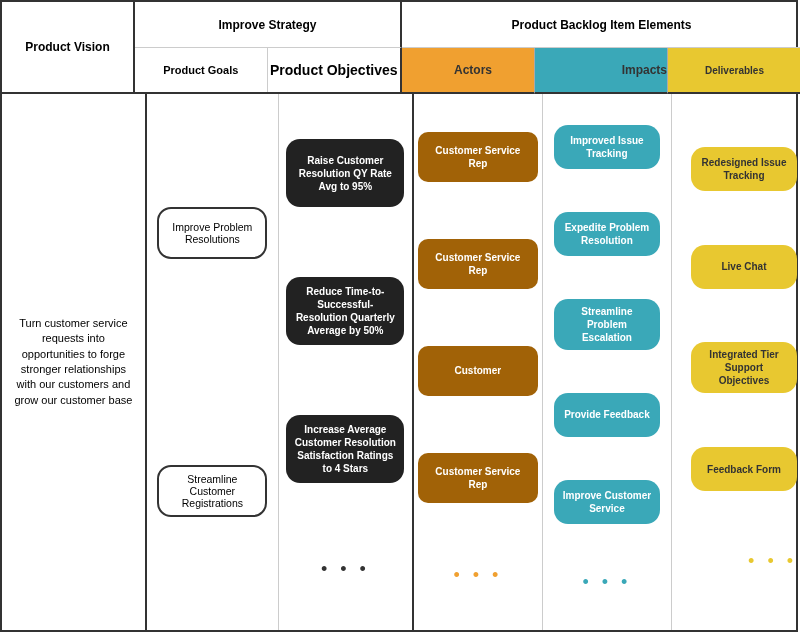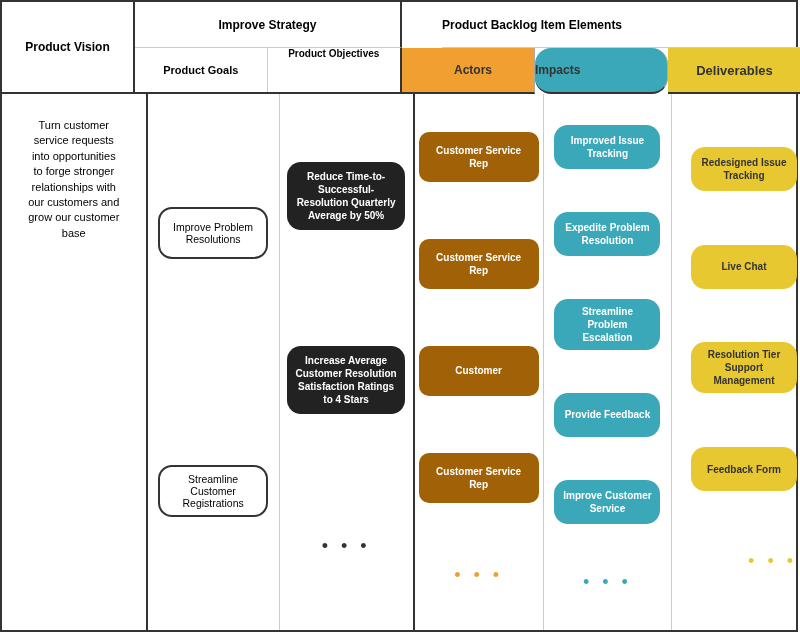--- a/index.html
+++ b/index.html
@@ -44,23 +44,23 @@
       justify-content: center;
       font-weight: bold;
       font-size: 12px;
     }
     .h1-backlog {
       grid-row: 1;
       grid-column: 3 / 6;
       border-bottom: 1px solid #ccc;
       display: flex;
       align-items: center;
-      font-weight: bold;
-      font-size: 12px;
-      margin-left: 40px;
+      justify-content: center;
+      font-weight: bold;
+      font-size: 12px;
     }
 
     
     .h2-product-goals {
       grid-row: 2;
       grid-column: 2;
       display: grid;
       grid-template-columns: 1fr 1fr;
       border-right: 2px solid #333;
       border-bottom: 2px solid #333;
@@ -70,23 +70,24 @@
       display: flex;
       align-items: center;
       justify-content: center;
       font-weight: bold;
       font-size: 11px;
       border-right: 1px solid #ccc;
     }
     .h2-product-objectives-label {
       grid-column: 2 / 3;
       display: flex;
-      justify-content: center;
-      font-weight: bold;
-      font-size: 10px;
+      align-items: center;
+      justify-content: center;
+      font-weight: bold;
+      font-size: 14px;
     }
     .h2-actors {
       grid-row: 2;
       grid-column: 3;
       background: #f0a030;
       display: flex;
       align-items: center;
       justify-content: center;
       font-weight: bold;
       font-size: 12px;
@@ -94,57 +95,57 @@
       border-bottom: 2px solid #333;
       border-right: 1px solid #aaa;
       padding-left: 10px;
     }
     .h2-impacts {
       grid-row: 2;
       grid-column: 4;
       background: #3aa8b8;
       display: flex;
       align-items: center;
-      justify-content: flex-start;
+      justify-content: flex-end;
       font-weight: bold;
       font-size: 12px;
       color: #333;
       border-bottom: 2px solid #333;
       border-right: 1px solid #aaa;
-      border-radius: 16px;
     }
     .h2-deliverables {
       grid-row: 2;
       grid-column: 5;
       background: #e8c830;
       display: flex;
       align-items: center;
       justify-content: center;
       font-weight: bold;
-      font-size: 13px;
+      font-size: 10px;
       color: #333;
       border-bottom: 2px solid #333;
     }
 
     
     .main-content {
       grid-row: 3;
       grid-column: 1 / 6;
       display: flex;
       flex-direction: row;
       border-top: none;
     }
 
     
     .col-vision {
       width: 149px;
       border-right: 2px solid #333;
       display: flex;
-      justify-content: center;
-      padding: 24px;
+      align-items: center;
+      justify-content: center;
+      padding: 8px;
       text-align: center;
       font-size: 11px;
       line-height: 1.4;
     }
 
     
     .col-strategy {
       width: 267px;
       border-right: 2px solid #333;
       display: flex;
@@ -307,20 +308,23 @@
       <div class="col-goals">
         <div class="card-rounded-outline">
           <span>Improve Problem Resolutions</span>
         </div>
         <div class="card-rounded-outline">
           <span>Streamline Customer Registrations</span>
         </div>
       </div>
       <div class="col-objectives">
         <div class="card card-black">
+          <span>Raise Customer Resolution QY Rate Avg to 95%</span>
+        </div>
+        <div class="card card-black">
           <span>Reduce Time-to-Successful-Resolution Quarterly Average by 50%</span>
         </div>
         <div class="card card-black">
           <span>Increase Average Customer Resolution Satisfaction Ratings to 4 Stars</span>
         </div>
         <div class="dots">
           <span>• • •</span>
         </div>
       </div>
     </div>
@@ -365,21 +369,21 @@
     </div>
 
     <div class="col-deliverables">
       <div class="card card-yellow">
         <span>Redesigned Issue Tracking</span>
       </div>
       <div class="card card-yellow">
         <span>Live Chat</span>
       </div>
       <div class="card card-yellow">
-        <span>Resolution Tier Support Management</span>
+        <span>Integrated Tier Support Objectives</span>
       </div>
       <div class="card card-yellow">
         <span>Feedback Form</span>
       </div>
       <div class="dots dots-yellow">
         <span>• • •</span>
       </div>
     </div>
 
   </div>

